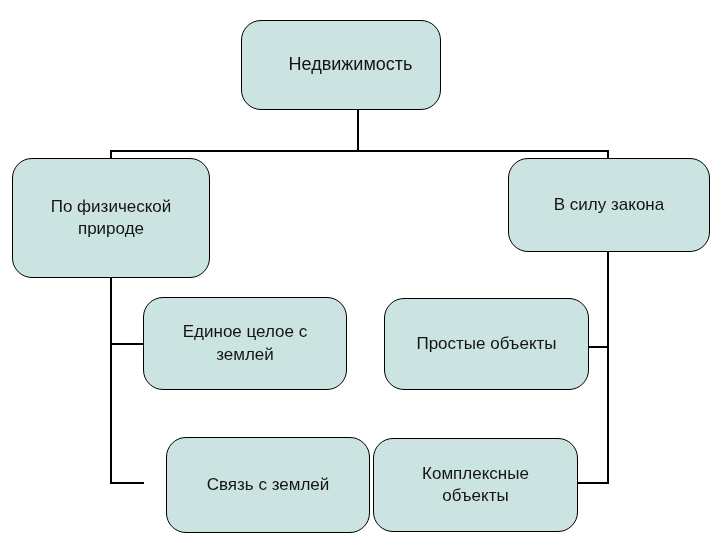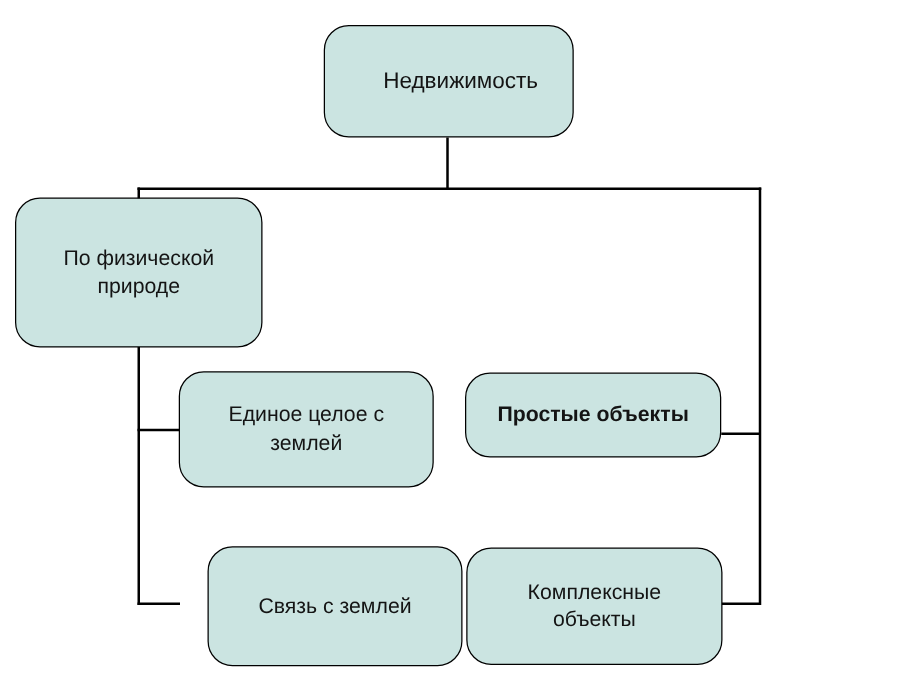--- a/index.html
+++ b/index.html
@@ -50,36 +50,39 @@
 
   <div class="line" style="left:357px; top:110px; width:2px; height:42px;"></div>
   <div class="line" style="left:110px; top:150px; width:499px; height:2px;"></div>
   <div class="line" style="left:110px; top:150px; width:2px; height:334px;"></div>
   <div class="line" style="left:607px; top:150px; width:2px; height:334px;"></div>
   <div class="line" style="left:110px; top:343px; width:34px; height:2px;"></div>
   <div class="line" style="left:577px; top:346px; width:31px; height:2px;"></div>
   <div class="line" style="left:110px; top:482px; width:34px; height:2px;"></div>
   <div class="line" style="left:577px; top:482px; width:31px; height:2px;"></div>
 
-  <div class="node root" style="left:259px; top:20px; width:200px; height:90px;padding-left:19px;">
+  <div class="node root" style="left:241px; top:20px; width:200px; height:90px;padding-left:19px;">
     <span class="label">Недвижимость</span>
   </div>
 
   <div class="node" style="left:12px; top:158px; width:198px; height:120px;">
     <span class="label">По физической
 природе</span>
   </div>
 
+  <div class="node" style="left:508px; top:158px; width:202px; height:94px;">
+    <span class="label">В силу закона</span>
+  </div>
 
   <div class="node" style="left:143px; top:297px; width:204px; height:93px;">
     <span class="label">Единое целое с
 землей</span>
   </div>
 
-  <div class="node" style="left:372px; top:298px; width:205px; height:68px;font-weight:bold;">
+  <div class="node" style="left:384px; top:298px; width:205px; height:92px;">
     <span class="label">Простые объекты</span>
   </div>
 
   <div class="node" style="left:143px; top:437px; width:204px; height:96px;margin-left:23px;">
     <span class="label">Связь с землей</span>
   </div>
 
   <div class="node" style="left:373px; top:438px; width:205px; height:94px;">
     <span class="label">Комплексные
 объекты</span>

